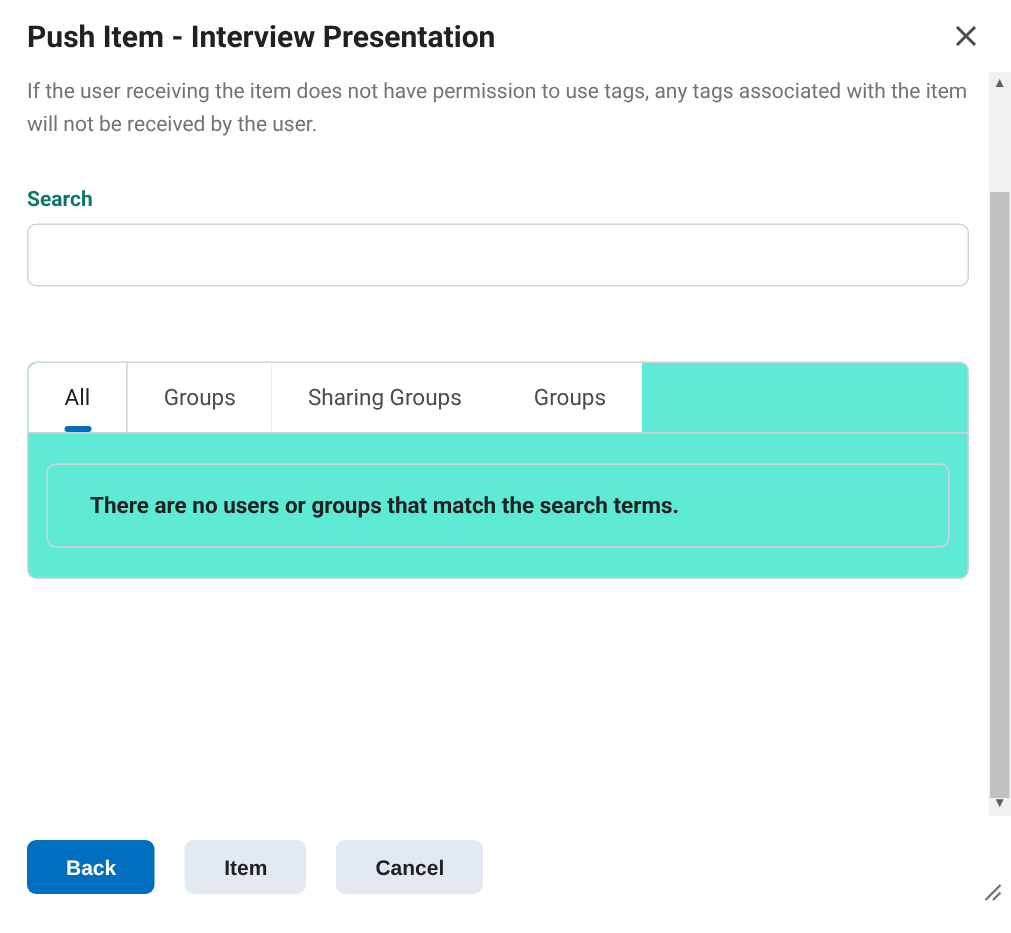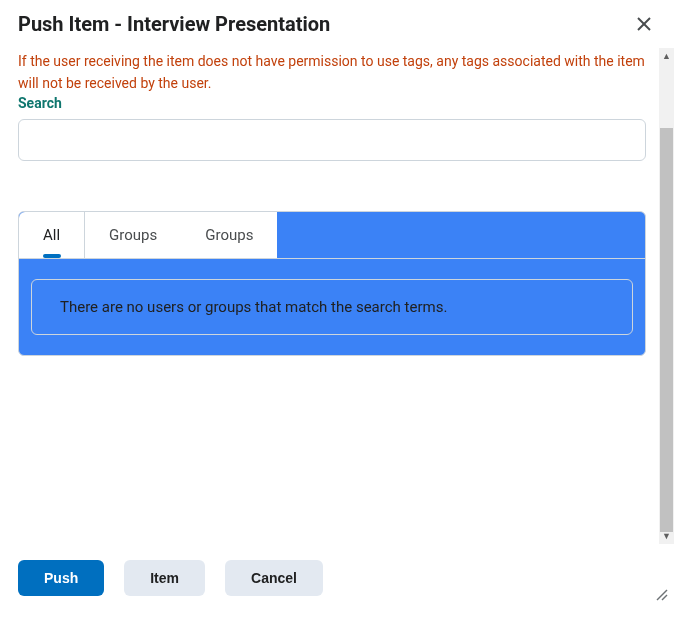--- a/index.html
+++ b/index.html
@@ -75,24 +75,24 @@
       width: 13px;
       height: 404px;
       background: #c1c1c1;
       border-radius: 0;
     }
     .content-area {
       padding-right: 10px;
     }
     .info-text {
       font-size: 14px;
-      color: #c2410c;
+      color: #737373;
       line-height: 1.6;
       margin-top: 8px;
-      margin-bottom: 0;
+      margin-bottom: 30px;
     }
     .field-label {
       font-size: 14px;
       color: #0f766e;
       margin-bottom: 8px;
       display: block;
       font-weight: bold;
     }
     .search-input {
       width: 100%;
@@ -100,21 +100,21 @@
       border: 1px solid #cdd5dc;
       border-radius: 6px;
       padding: 8px 12px;
       font-size: 14px;
       background: #fff;
     }
     .tabs-container {
       margin-top: 50px;
       border: 1px solid #cdd5dc;
       border-radius: 6px;
-      background: #3b82f6;
+      background: #5eead4;
       margin-bottom: 30px;
     }
     .tabs-header {
       display: flex;
       border-bottom: 1px solid #cdd5dc;
       padding: 0;
     }
     .tab {
       padding: 14px 24px;
       font-size: 15px;
@@ -143,20 +143,21 @@
     }
     .tabs-body {
       padding: 20px 12px;
     }
     .result-box {
       border: 1px solid #cdd5dc;
       border-radius: 6px;
       padding: 18px 28px;
       font-size: 15px;
       color: #202122;
+      font-weight: bold;
     }
     .push-to-section {
       margin-top: 10px;
     }
     .push-to-box {
       margin-top: 8px;
       border: 1px solid #cdd5dc;
       border-radius: 6px;
       padding: 20px 28px;
       font-size: 15px;
@@ -220,32 +221,33 @@
   <div class="content-area">
     <p class="info-text">If the user receiving the item does not have permission to use tags, any tags associated with the item will not be received by the user.</p>
 
     <label class="field-label">Search</label>
     <input type="text" class="search-input" value="" style="">
 
     <div class="tabs-container">
       <div class="tabs-header">
         <div class="tab active">All</div>
         <div class="tab">Groups</div>
+        <div class="tab">Sharing Groups</div>
         <div class="tab">Groups</div>
       </div>
       <div class="tabs-body">
         <div class="result-box">There are no users or groups that match the search terms.</div>
       </div>
     </div>
 
   </div>
 </div>
 
 <div class="modal-footer">
-  <button class="btn btn-primary">Push</button>
+  <button class="btn btn-primary">Back</button>
   <button class="btn btn-secondary">Item</button>
   <button class="btn btn-secondary">Cancel</button>
 </div>
 
 <div class="resize-handle">
   <svg viewBox="0 0 14 14" fill="none" stroke="currentColor" stroke-width="1.5">
     <line x1="3" y1="13" x2="13" y2="3"></line>
     <line x1="8" y1="13" x2="13" y2="8"></line>
   </svg>
 </div>

